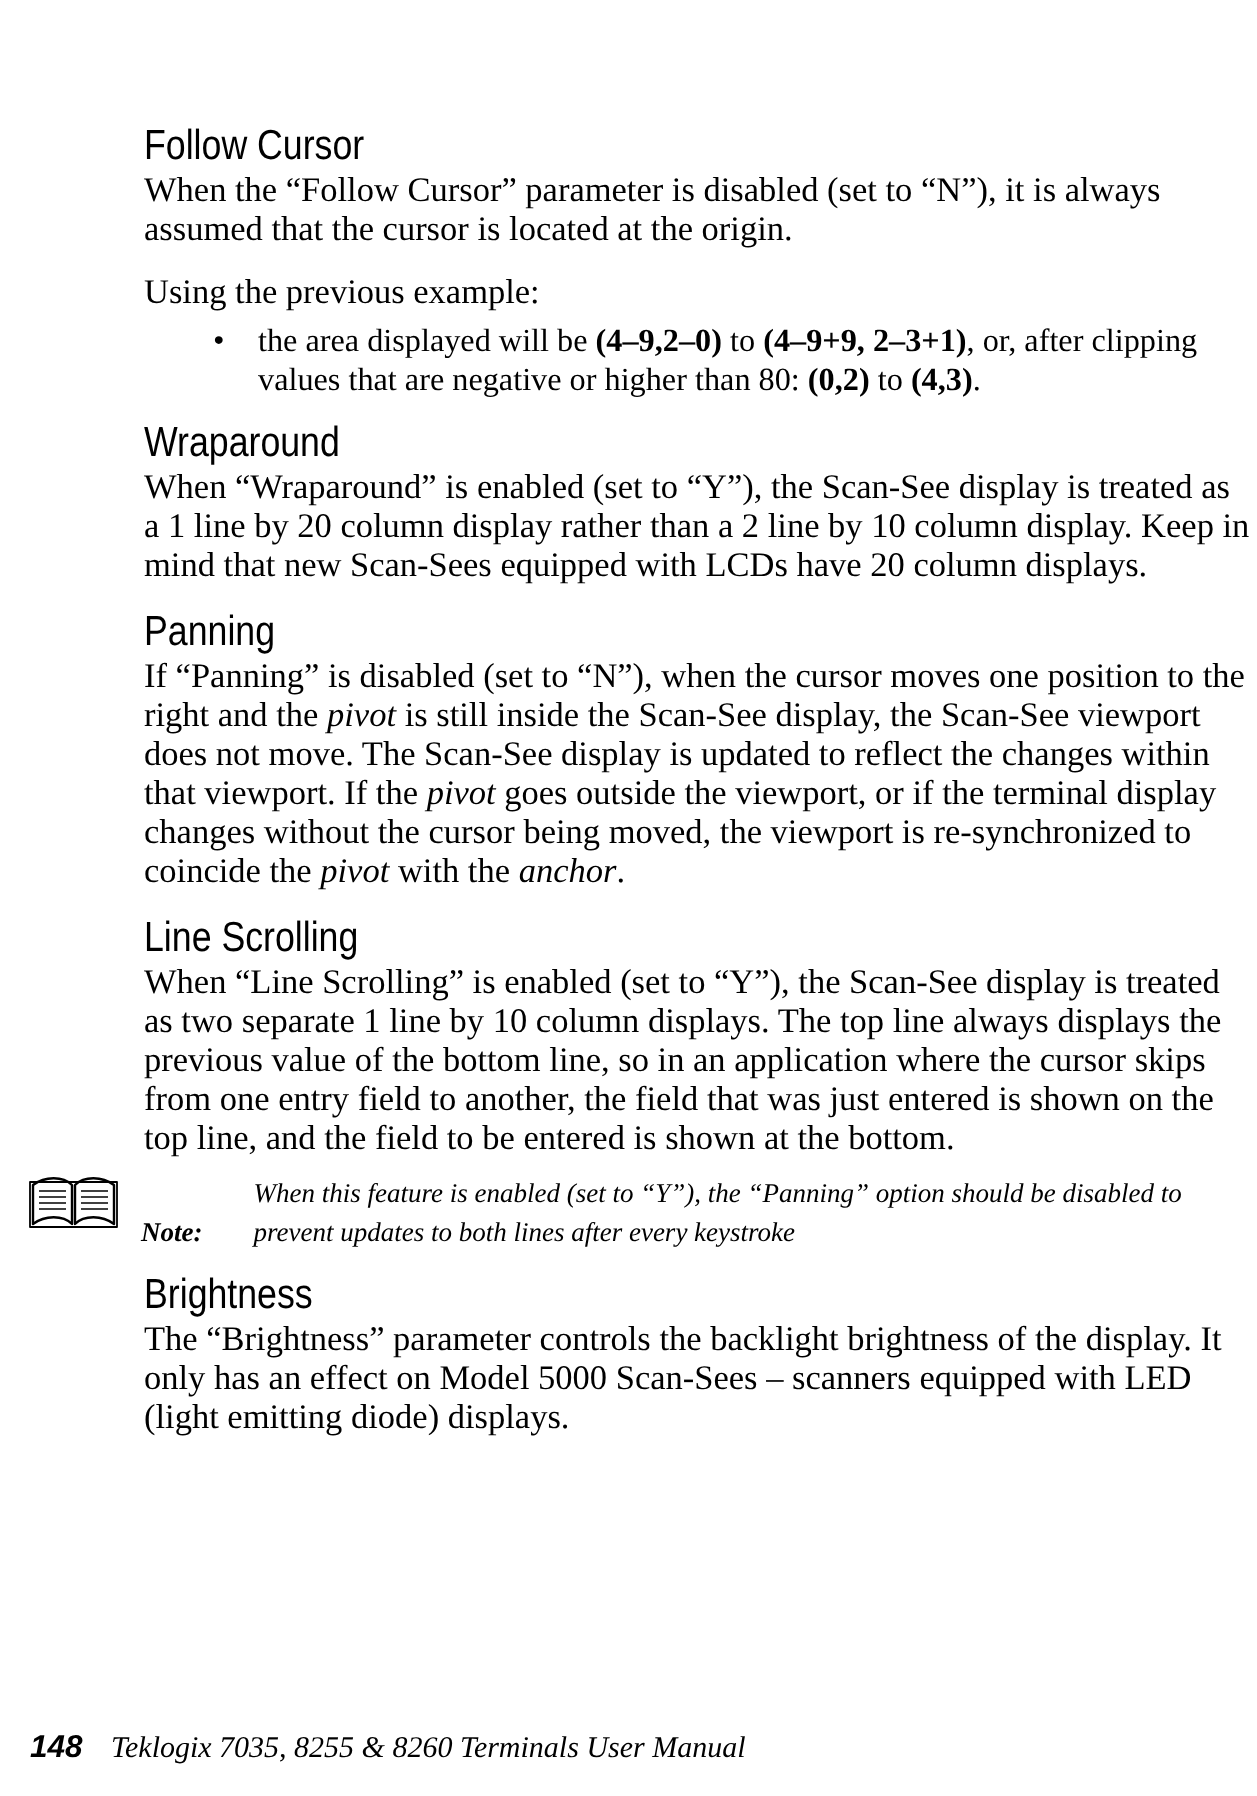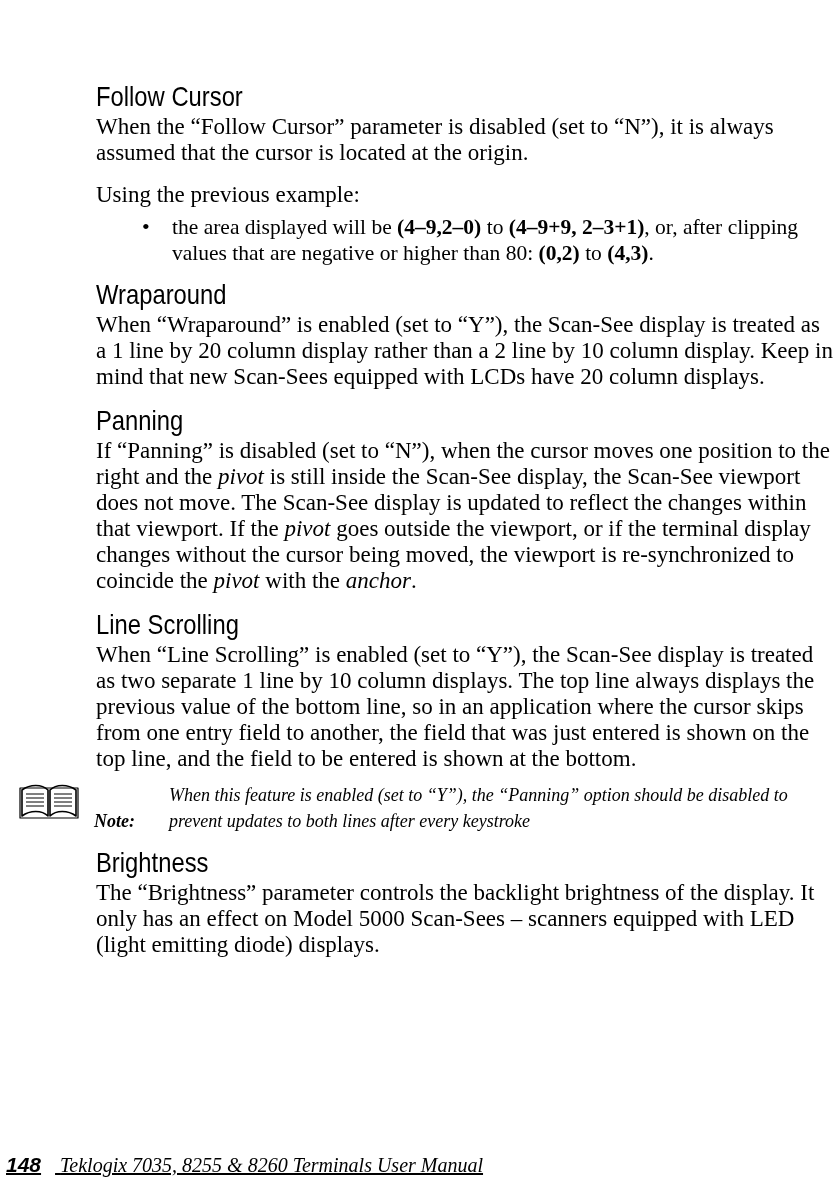--- a/index.html
+++ b/index.html
@@ -108,26 +108,25 @@
     font-style: italic;
     font-weight: bold;
     flex: 0 0 auto;
   }
   .note-body {
     flex: 1 1 auto;
   }
 
   .footer {
     position: absolute;
-    left: 6px;
+    left: 20px;
     bottom: 20px;
     font-family: "Times New Roman", Times, serif;
     font-style: italic;
     font-size: 20px;
-    text-decoration: underline;
   }
   .footer .pn {
     font-family: Arial, Helvetica, sans-serif;
     font-style: italic;
     font-weight: bold;
     font-size: 21px;
     margin-right: 14px;
   }
 
   .sect { margin-bottom: 10px; }

